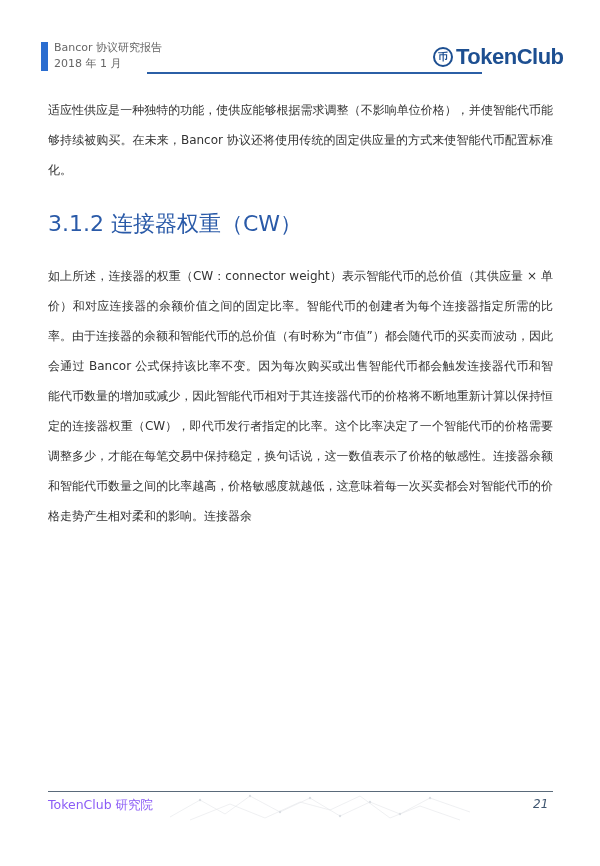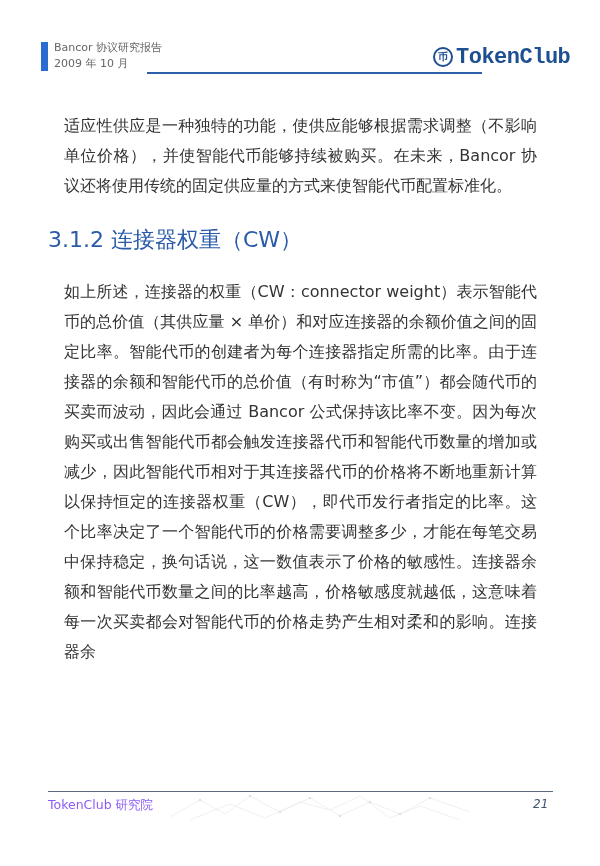--- a/index.html
+++ b/index.html
@@ -4,39 +4,39 @@
 <style>
   html, body { margin: 0; padding: 0; background: #ffffff; }
   body { width: 600px; height: 866px; position: relative; overflow: hidden;
          font-family: "DejaVu Sans", "Liberation Sans", sans-serif; color: #2b2b2b; }
   .header { position: absolute; left: 0; top: 0; width: 600px; height: 80px; }
   .accent-bar { position: absolute; left: 41px; top: 42px; width: 7px; height: 29px; background: #2a6dd0; }
   .doc-meta { position: absolute; left: 54px; top: 40px; font-size: 11px; line-height: 16px; color: #666; }
   .logo { position: absolute; left: 433px; top: 44px; height: 26px; display: flex; align-items: center; }
   .logo-mark { width: 20px; height: 20px; border: 2.5px solid #1d4f91; border-radius: 50%; box-sizing: border-box;
                display: flex; align-items: center; justify-content: center; color: #1d4f91; font-size: 10px; font-weight: bold; margin-right: 3px; }
-  .logo-text { font-family: Liberation Mono, monospace; font-size: 22px; font-weight: bold; color: #1d4f91; letter-spacing: -0.5px; }
+  .logo-text { font-family: Liberation Sans, sans-serif; font-size: 22px; font-weight: bold; color: #1d4f91; letter-spacing: -0.5px; }
   .header-rule { position: absolute; left: 147px; top: 72px; width: 335px; height: 2px; background: #2b5fa6; }
   .content { position: absolute; left: 48px; top: 95px; width: 505px; }
-  p.body { margin: 16px; font-size: 16px; line-height: 30px; color: #333; text-align: justify; }
+  p.body { margin: 0; font-size: 12px; line-height: 30px; color: #333; text-align: justify; }
   p.body + p.body { margin-top: 19px; }
   .section-title { margin: 22px 0 20px 0; font-size: 22px; line-height: 34px; color: #2a5aa8; font-weight: normal; }
   .footer-rule { position: absolute; left: 48px; top: 791px; width: 505px; height: 1px; background: #5a6a7a; }
   .footer-left { position: absolute; left: 48px; top: 797px; font-size: 12.5px; color: #8b5cf6; }
   .footer-page { position: absolute; left: 533px; top: 797px; font-size: 12px; color: #3e5570; font-style: italic; }
   .footer-net { position: absolute; left: 170px; top: 792px; width: 300px; height: 30px; }
 </style>
 </head>
 <body>
 
 <div class="header">
   <div class="accent-bar"></div>
   <div class="doc-meta">
     <div>Bancor 协议研究报告</div>
-    <div>2009 年 10 月</div>
+    <div>2018 年 1 月</div>
   </div>
   <div class="logo">
     <span class="logo-mark">币</span>
     <span class="logo-text">TokenClub</span>
   </div>
   <div class="header-rule"></div>
 </div>
 
 <div class="content">
   <p class="body">适应性供应是一种独特的功能，使供应能够根据需求调整（不影响单位价格），并使智能代币能够持续被购买。在未来，Bancor 协议还将使用传统的固定供应量的方式来使智能代币配置标准化。</p>

